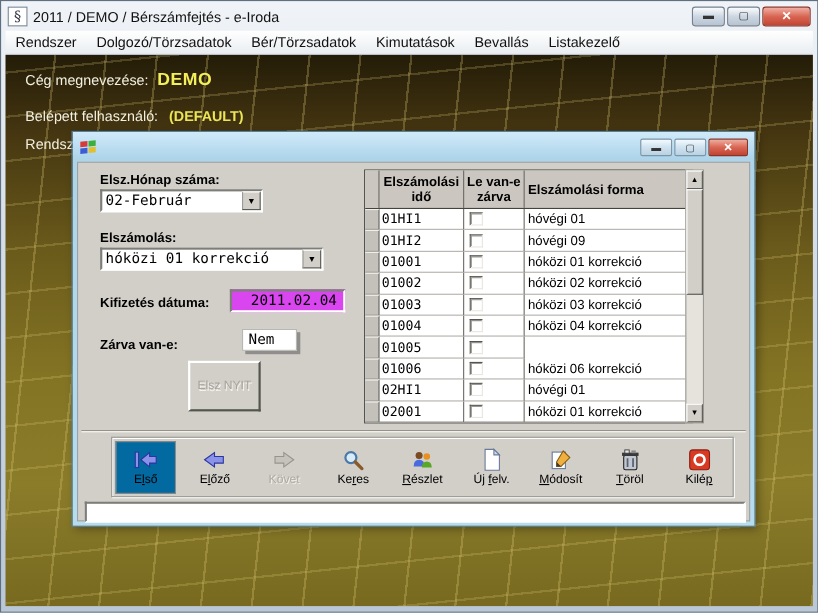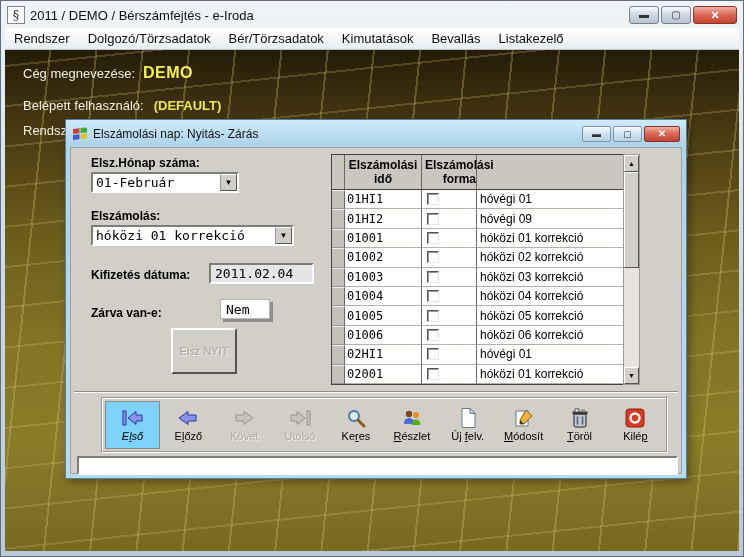--- a/index.html
+++ b/index.html
@@ -64,25 +64,25 @@
   .combo { position:absolute; height:21px; background:#fff;
     border-top:2px solid #7e7e78; border-left:2px solid #7e7e78;
     border-bottom:2px solid #fff; border-right:2px solid #fff;
     display:flex; align-items:center; }
   .combo-text { flex:1; font-family:"DejaVu Sans Mono", monospace; font-size:13px;
     padding-left:3px; color:#000; white-space:nowrap; overflow:hidden; }
   .combo-btn { width:17px; align-self:stretch; background:#d2cfc9;
     border-left:1px solid #9a9a94; border-top:1px solid #fff;
     border-bottom:1px solid #5a5a54; border-right:1px solid #5a5a54;
     display:flex; align-items:center; justify-content:center; font-size:8px; color:#000; }
-  .field { position:absolute; height:21px; background:#e5e5e5;
+  .field { position:absolute; height:21px; background:#d946ef;
     border-top:2px solid #7e7e78; border-left:2px solid #7e7e78;
     border-bottom:2px solid #fff; border-right:2px solid #fff;
     font-family:"DejaVu Sans Mono", monospace; font-size:13px; color:#000;
-    display:flex; align-items:center; padding-left:4px; }
+    display:flex; align-items:center; padding-left:17px; }
   .nem-box { position:absolute; background:#fff; border:1px solid #b8b8b2;
     box-shadow:3px 3px 0 rgba(90,90,90,0.55);
     font-family:"DejaVu Sans Mono", monospace; font-size:13px;
     display:flex; align-items:center; padding-left:5px; }
 
   .push-btn { position:absolute; background:#d2cfc9; text-align:center;
     border-top:2px solid #fff; border-left:2px solid #fff;
     border-bottom:2px solid #55554f; border-right:2px solid #55554f;
     font-size:11px; color:#000; display:flex; align-items:center; justify-content:center;
     line-height:1.5; white-space:pre-line; cursor:pointer; }
@@ -123,21 +123,21 @@
 
   .separator { position:absolute; left:3px; right:3px; top:243px; height:2px;
     border-top:1px solid #8e8a84; border-bottom:1px solid #fbfaf8; }
 
   
   .toolbar { position:absolute; left:30px; top:249px; width:566px; height:55px;
     border:1px solid #9a9a94; box-shadow:1px 1px 0 #fff inset, 1px 1px 0 #fff;
     display:flex; align-items:center; justify-content:space-between; padding:2px 3px; }
   .tool-btn { width:55px; height:48px; display:flex; flex-direction:column;
     align-items:center; justify-content:center; gap:2px; cursor:pointer; border:1px solid transparent; }
-  .tool-btn.focused { border:1px solid #8e8a84; background:#7dd3fc;font-style:italic; }
+  .tool-btn.focused { border:1px solid #8e8a84; background:#0369a1; }
   .tool-btn .tlabel { font-size:11px; color:#000; line-height:1; }
   .tool-btn.disabled .tlabel { color:#aeaaa2; text-shadow:1px 1px 0 #f2f0ea; }
   .ticon { width:26px; height:22px; display:flex; align-items:center; justify-content:center; }
 
   .statusbar { position:absolute; left:6px; top:308px; width:601px; height:19px; background:#fff;
     border-top:2px solid #7e7e78; border-left:2px solid #7e7e78;
     border-bottom:2px solid #fff; border-right:2px solid #fff;
     font-size:12px; padding-left:3px; }
 </style>
 </head>
@@ -178,33 +178,32 @@
     <div class="dialog">
       <div class="dlg-titlebar">
         <svg width="16" height="14" viewBox="0 0 16 14">
           <g transform="skewY(-6)">
             <rect x="1" y="2" width="6.5" height="5" fill="#d43c3c"></rect>
             <rect x="8.5" y="2" width="6.5" height="5" fill="#3cae3c"></rect>
             <rect x="1" y="8" width="6.5" height="5" fill="#3c5cd4"></rect>
             <rect x="8.5" y="8" width="6.5" height="5" fill="#e0c02c"></rect>
           </g>
         </svg>
-        <span class="dlg-title">Elszámolási nap: Nyitás- Zárás</span>
         <div class="dlg-btns">
           <div class="dlg-btn">▬</div>
           <div class="dlg-btn">▢</div>
           <div class="dlg-btn close">✕</div>
         </div>
       </div>
 
       <div class="dlg-client">
 
         <div class="lbl" style="left:20px; top:8px;">Elsz.Hónap száma:</div>
         <div class="combo" style="left:20px; top:24px; width:148px;">
-          <span class="combo-text">01-Február</span>
+          <span class="combo-text">02-Február</span>
           <span class="combo-btn">▼</span>
         </div>
 
         <div class="lbl" style="left:20px; top:61px;">Elszámolás:</div>
         <div class="combo" style="left:20px; top:77px; width:203px;">
           <span class="combo-text">hóközi 01 korrekció</span>
           <span class="combo-btn">▼</span>
         </div>
 
         <div class="lbl" style="left:20px; top:120px;">Kifizetés dátuma:</div>
@@ -212,20 +211,21 @@
 
         <div class="lbl" style="left:20px; top:158px;">Zárva van-e:</div>
         <div class="nem-box" style="left:149px; top:151px; width:50px; height:20px;">Nem</div>
 
         <div class="push-btn disabled" style="left:100px; top:180px; width:66px; height:46px;">Elsz NYIT</div>
 
         <div class="grid">
           <div class="grid-header">
             <div class="gh-sel"></div>
             <div class="gh-cell">Elszámolási idő</div>
+            <div class="gh-cell">Le van-e zárva</div>
             <div class="gh-cell left">Elszámolási forma</div>
           </div>
           <div class="trow">
               <div class="td-sel"></div>
               <div class="td td-id">01HI1</div>
               <div class="td">
                 <span class="cbx"></span>
               </div>
               <div class="td td-forma">hóvégi 01</div>
             </div>
@@ -268,21 +268,20 @@
                 <span class="cbx"></span>
               </div>
               <div class="td td-forma">hóközi 04 korrekció</div>
             </div>
           <div class="trow">
               <div class="td-sel"></div>
               <div class="td td-id">01005</div>
               <div class="td">
                 <span class="cbx"></span>
               </div>
-              <div class="td td-forma">hóközi 05 korrekció</div>
             </div>
           <div class="trow">
               <div class="td-sel"></div>
               <div class="td td-id">01006</div>
               <div class="td">
                 <span class="cbx"></span>
               </div>
               <div class="td td-forma">hóközi 06 korrekció</div>
             </div>
           <div class="trow">
@@ -335,29 +334,20 @@
 
           <div class="tool-btn disabled">
             <span class="ticon">
               <svg width="24" height="20" viewBox="0 0 24 20">
                   <path d="M21 10 L12 3.5 V7 H4 V13 H12 V16.5 Z" fill="#c6c3bc" stroke="#98948c"></path>
                 </svg>
             </span>
             <span class="tlabel">Követ</span>
           </div>
 
-          <div class="tool-btn disabled">
-            <span class="ticon">
-              <svg width="24" height="20" viewBox="0 0 24 20">
-                  <rect x="19" y="3" width="3" height="14" fill="#c6c3bc" stroke="#98948c"></rect>
-                  <path d="M17 10 L9 3.5 V7 H3 V13 H9 V16.5 Z" fill="#c6c3bc" stroke="#98948c"></path>
-                </svg>
-            </span>
-            <span class="tlabel">Utolsó</span>
-          </div>
 
           <div class="tool-btn">
             <span class="ticon">
               <svg width="22" height="20" viewBox="0 0 22 20">
                   <circle cx="9" cy="8" r="5" fill="#d8ecf8" stroke="#4a78a8" stroke-width="2"></circle>
                   <line x1="13" y1="12" x2="19" y2="18" stroke="#8a5a28" stroke-width="3" stroke-linecap="round"></line>
                 </svg>
             </span>
             <span class="tlabel">Ke<u>r</u>es</span>
           </div>

